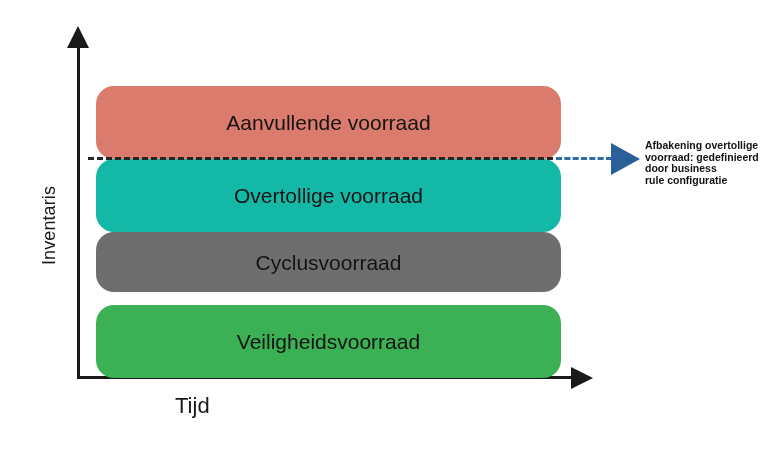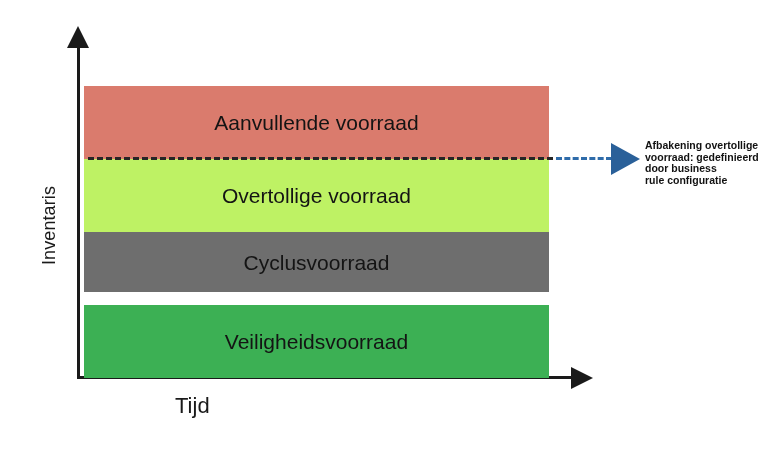--- a/index.html
+++ b/index.html
@@ -82,35 +82,36 @@
     top: 393px;
     width: 300px;
     text-align: left;
     font-size: 22px;
     color: #1a1a1a;
   }
 
   
   .band {
     position: absolute;
-    left: 84px;
+    left: 96px;
     width: 465px;
     display: flex;
     align-items: center;
     justify-content: center;
     box-sizing: border-box;
+    border-radius: 18px;
   }
   .band-label {
     font-size: 21px;
     color: #141414;
     line-height: 1;
     white-space: nowrap;
   }
   .band-replenishment { top: 86px;  height: 73px; background: #da7b6d; }
-  .band-excess        { top: 159px; height: 73px; background: #bef264; }
+  .band-excess        { top: 159px; height: 73px; background: #14b8a6; }
   .band-cycle         { top: 232px; height: 60px; background: #6e6e6e; }
   .band-safety        { top: 305px; height: 73px; background: #3cb054; text-align: right; }
 
   
   .threshold-inner {
     position: absolute;
     left: 88px;
     top: 157px;
     width: 465px;
     height: 0;

